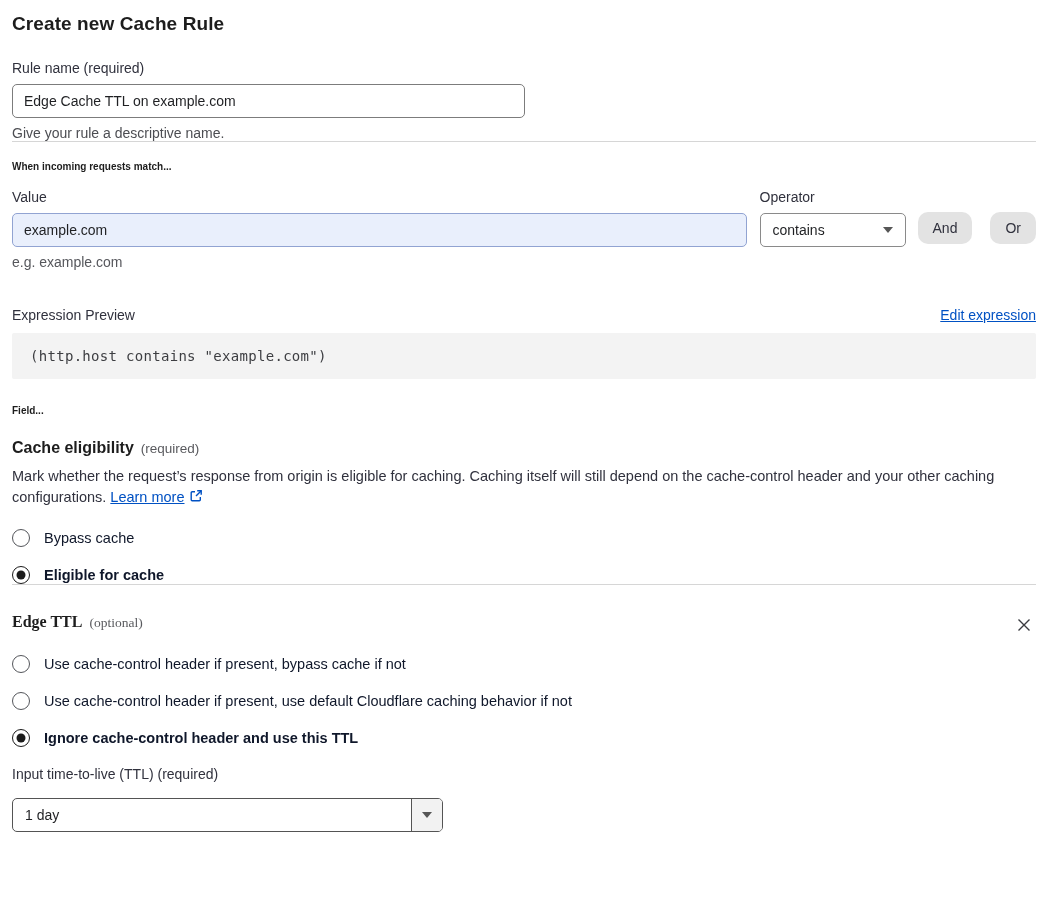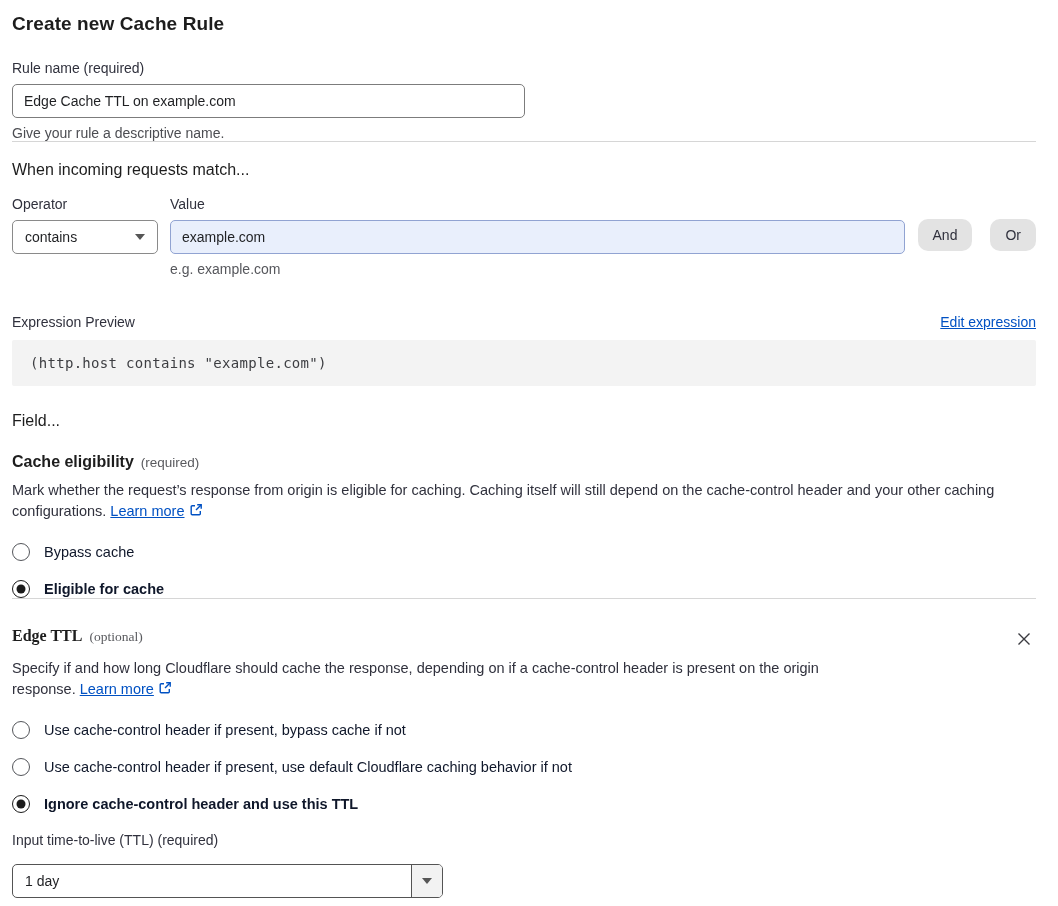--- a/index.html
+++ b/index.html
@@ -21,21 +21,21 @@
   .text-input {
     height: 34px; border: 1px solid #7c7c7c; border-radius: 5px;
     font-family: "Liberation Sans", sans-serif; font-size: 14px; color: #1f2023;
     padding: 0 11px; background: #fff; width: 100%; outline: none;
   }
   .rule-name-wrap { margin-top: 25px; width: 513px; }
 
   hr.divider { border: none; border-top: 1px solid #d6d6d6; margin: 0; }
   .divider-1 { margin-top: 24px; }
 
-  h2.section-heading { font-size: 16px; font-weight: 400; color: #1d1d1d; }
+  h2.section-heading { font-size: 10px; font-weight: 700; color: #1d1d1d; }
   .match-heading { margin-top: 19px; }
 
   .match-row { display: flex; margin-top: 17px; align-items: flex-start; }
   .col { display: flex; flex-direction: column; }
   .col-field { width: 151px; margin-right: 9px; }
   .col-operator { width: 146px; margin-right: 12px; }
   .col-value { flex: 1 1 auto; margin-right: 13px; }
 
   .select-box {
     height: 34px; border: 1px solid #8a8a8a; border-radius: 5px; background: #fff;
@@ -124,32 +124,32 @@
     <label class="field-label">Rule name (required)</label>
     <input class="text-input" type="text" value="Edge Cache TTL on example.com" style="">
     <div class="help-text">Give your rule a descriptive name.</div>
   </div>
 
   <hr class="divider divider-1">
 
   <h2 class="section-heading match-heading">When incoming requests match...</h2>
 
   <div class="match-row">
+    <div class="col col-value">
+      <label class="field-label">Value</label>
+      <input class="value-input" type="text" value="example.com" style="">
+      <div class="help-text lighter">e.g. example.com</div>
+    </div>
     <div class="col col-operator">
       <label class="field-label">Operator</label>
       <div class="select-box">
         <span>contains</span>
         <span class="caret-down"></span>
       </div>
     </div>
-    <div class="col col-value">
-      <label class="field-label">Value</label>
-      <input class="value-input" type="text" value="example.com" style="">
-      <div class="help-text lighter">e.g. example.com</div>
-    </div>
     <button class="logic-btn btn-and">And</button>
     <button class="logic-btn btn-or">Or</button>
   </div>
 
   <div class="expr-row">
     <span class="expr-label">Expression Preview</span>
     <a class="link">Edit expression</a>
   </div>
   <div class="code-block">(http.host contains "example.com")</div>
 
@@ -183,26 +183,20 @@
     <div class="sub-heading-row" style="margin-top:0;">
       <h3 class="sub-heading">Edge TTL</h3>
       <span class="qualifier">(optional)</span>
     </div>
     <button class="close-btn">
       <span><svg width="16" height="16" viewBox="0 0 16 16" stroke="#3a3b40" stroke-width="1.4" fill="none">
             <path d="M2.5 2.5l11 11M13.5 2.5l-11 11"></path>
           </svg></span>
     </button>
   </div>
-  <p class="desc edge-desc"><span>Specify if and how long Cloudflare should cache the response, depending on if a cache-control header is present on the origin response.</span>
-    <a class="link">Learn more</a><span class="ext-link-icon"><svg width="14" height="14" viewBox="0 0 14 14" fill="none" stroke="#0051c3" stroke-width="1.4">
-          <path d="M6 2.7H3.2c-.6 0-1 .4-1 1v7.1c0 .6.4 1 1 1h7.1c.6 0 1-.4 1-1V8"></path>
-          <path d="M8.2 1.8h4v4"></path>
-          <path d="M12 2L7 7"></path>
-        </svg></span></p>
 
   <div class="radio-group">
     <div class="radio-item">
       <span class="radio-circle"></span>
       <span class="radio-label">Use cache-control header if present, bypass cache if not</span>
     </div>
     <div class="radio-item">
       <span class="radio-circle"></span>
       <span class="radio-label">Use cache-control header if present, use default Cloudflare caching behavior if not</span>
     </div>

